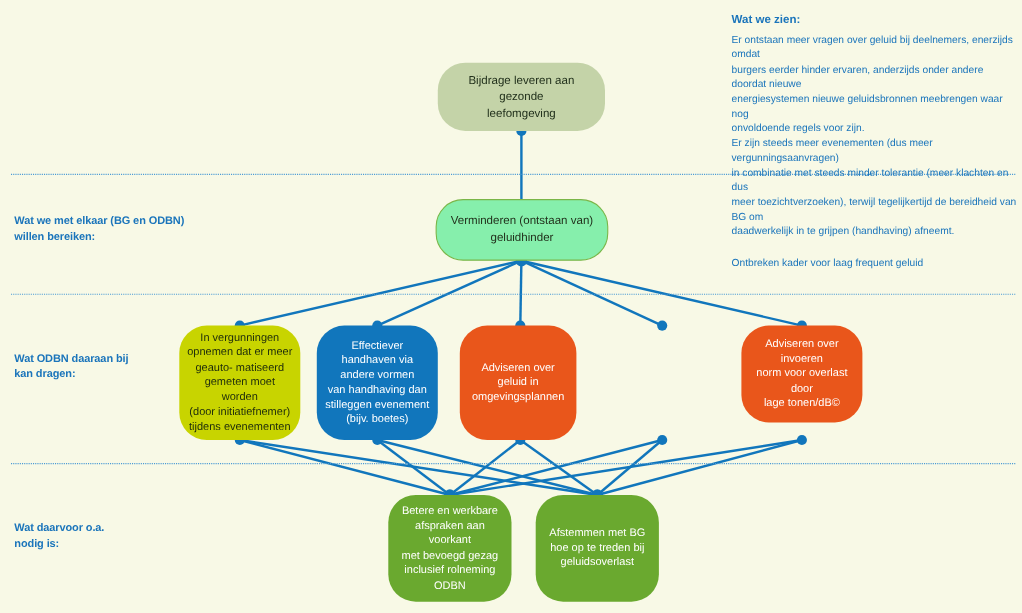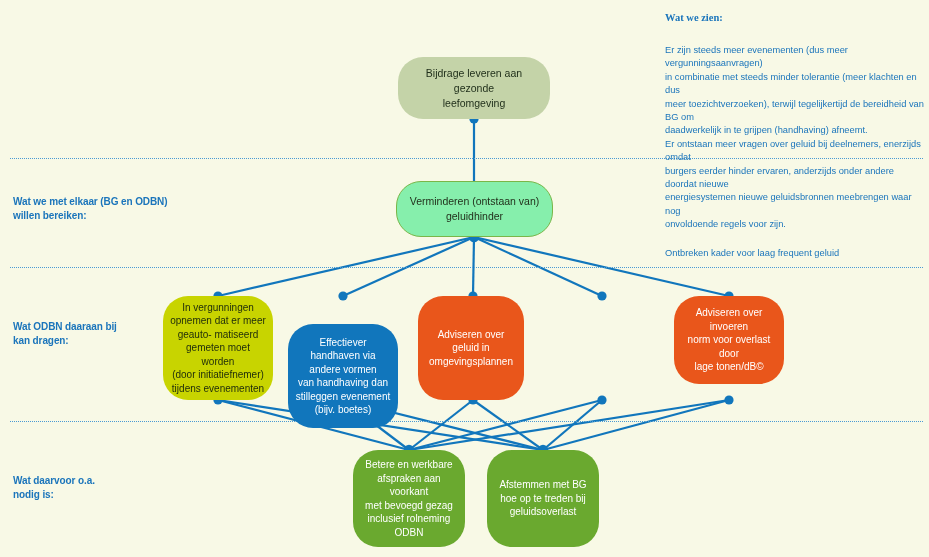--- a/index.html
+++ b/index.html
@@ -65,21 +65,20 @@
     font-size: 10.5px;
     line-height: 15px;
   }
   .n-lime {
     background: #c8d400;
     color: #1d2b0b;
   }
   .n-blue {
     background: #1176bc;
     color: #ffffff;
-    margin-top: 28px;
   }
   .n-orange {
     background: #e9561b;
     color: #ffffff;
   }
   .n-green {
     background: #6aa92f;
     color: #ffffff;
   }
   .notes {
@@ -87,22 +86,21 @@
     color: #1b75bb;
     font-size: 9.3px;
     line-height: 13.4px;
     width: 262px;
   }
   .notes-title {
     font-weight: bold;
     font-size: 10.5px;
     line-height: 16px;
     display: block;
-    margin-bottom: 18px;
-    font-family: Liberation Serif, serif;
+    margin-bottom: 4px;
   }
   .notes-para { display: block; white-space: pre-line; margin: 0; }
   .notes-para + .notes-para { margin-top: 0px; }
   .notes-extra { display: block; white-space: pre-line; margin-top: 15px; }
 </style>
 </head>
 <body>
 
 <div id="canvas">
 
@@ -154,28 +152,28 @@
 
   <div class="band-label" style="left:13px; top:195px;">Wat we met elkaar (BG en ODBN)
 willen bereiken:</div>
   <div class="band-label" style="left:13px; top:320px;">Wat ODBN daaraan bij
 kan dragen:</div>
   <div class="band-label" style="left:13px; top:474px;">Wat daarvoor o.a.
 nodig is:</div>
 
   <div class="notes" style="left:665px; top:10px;">
     <span class="notes-title">Wat we zien:</span>
+    <span class="notes-para">Er ontstaan meer vragen over geluid bij deelnemers, enerzijds omdat
+burgers eerder hinder ervaren, anderzijds onder andere doordat nieuwe
+energiesystemen nieuwe geluidsbronnen meebrengen waar nog
+onvoldoende regels voor zijn.</span>
     <span class="notes-para">Er zijn steeds meer evenementen (dus meer vergunningsaanvragen)
 in combinatie met steeds minder tolerantie (meer klachten en dus
 meer toezichtverzoeken), terwijl tegelijkertijd de bereidheid van BG om
 daadwerkelijk in te grijpen (handhaving) afneemt.</span>
-    <span class="notes-para">Er ontstaan meer vragen over geluid bij deelnemers, enerzijds omdat
-burgers eerder hinder ervaren, anderzijds onder andere doordat nieuwe
-energiesystemen nieuwe geluidsbronnen meebrengen waar nog
-onvoldoende regels voor zijn.</span>
     <span class="notes-extra">Ontbreken kader voor laag frequent geluid</span>
   </div>
 
   <div class="node n-goal" style="left:398px; top:57px; width:152px; height:62px;">
     <span>Bijdrage leveren aan gezonde
 leefomgeving</span>
   </div>
 
   <div class="node n-outcome" style="left:396px; top:181px; width:157px; height:56px;">
     <span>Verminderen (ontstaan van)

